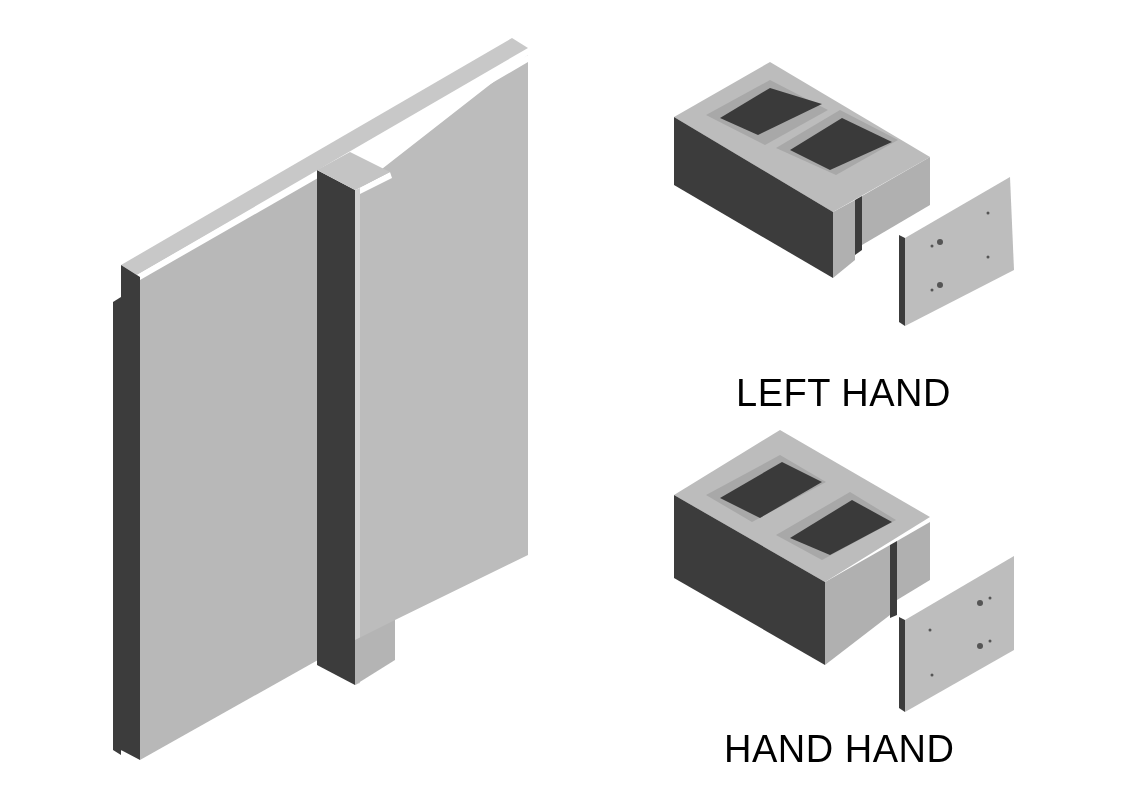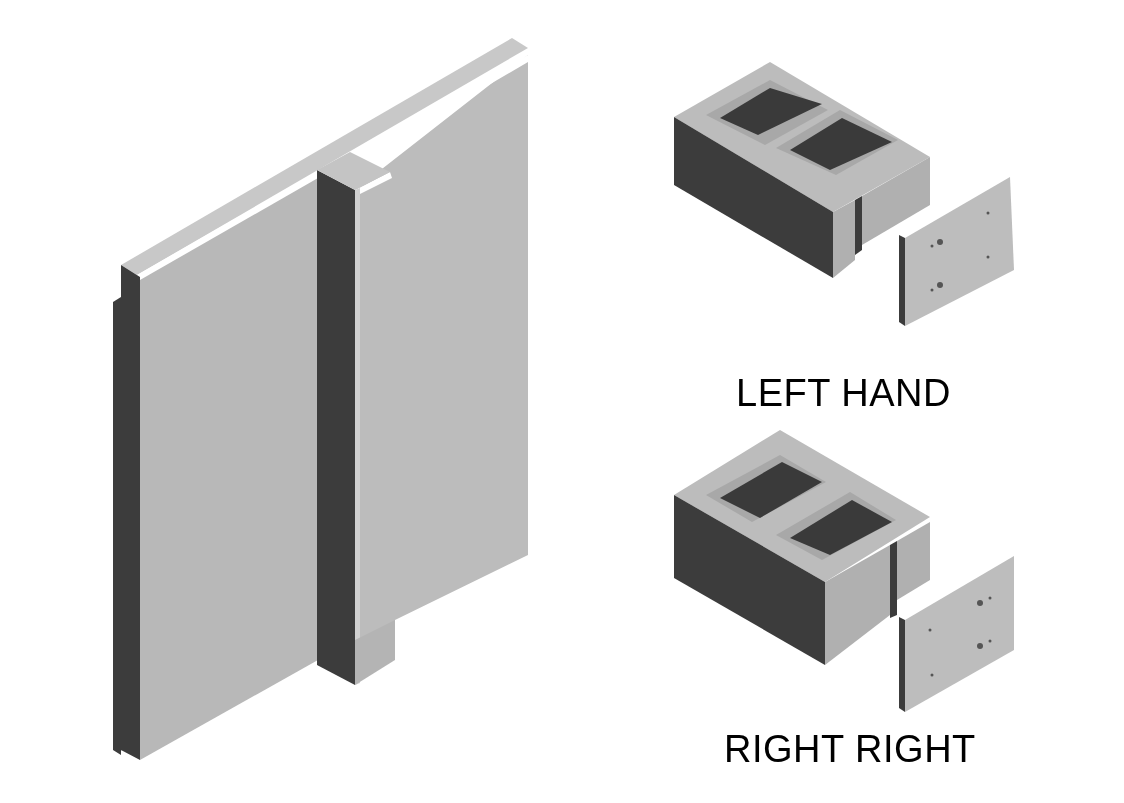--- a/index.html
+++ b/index.html
@@ -78,13 +78,13 @@
     <circle cx="980" cy="603" r="3" fill="#555"></circle>
     <circle cx="990" cy="598" r="1.5" fill="#555"></circle>
     <circle cx="930" cy="630" r="1.5" fill="#555"></circle>
     <circle cx="980" cy="646" r="3" fill="#555"></circle>
     <circle cx="990" cy="641" r="1.5" fill="#555"></circle>
     <circle cx="932" cy="675" r="1.5" fill="#555"></circle>
   </g>
 </svg>
 
 <div id="left-label" class="label">LEFT HAND</div>
-<div id="right-label" class="label">RIGHT RIGHT</div>
+<div id="right-label" class="label">HAND HAND</div>
 
 </body></html>

